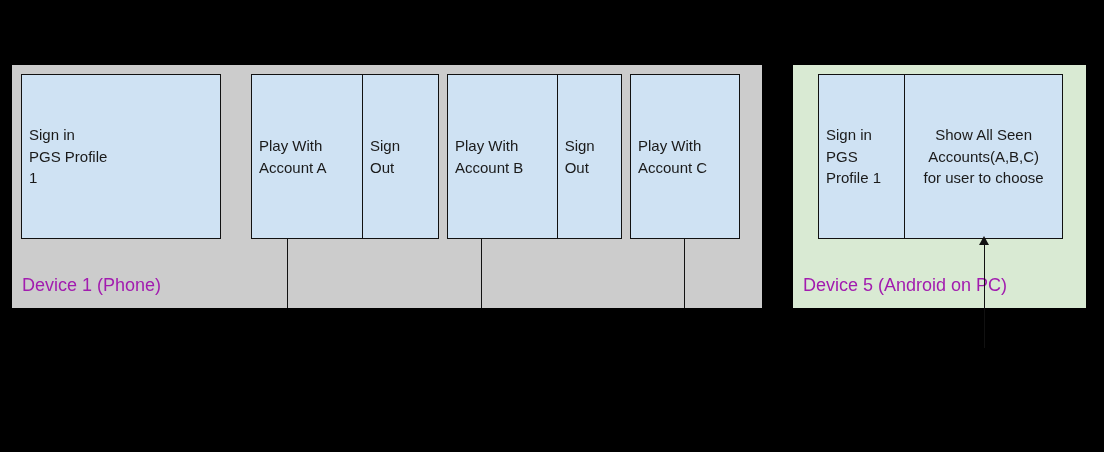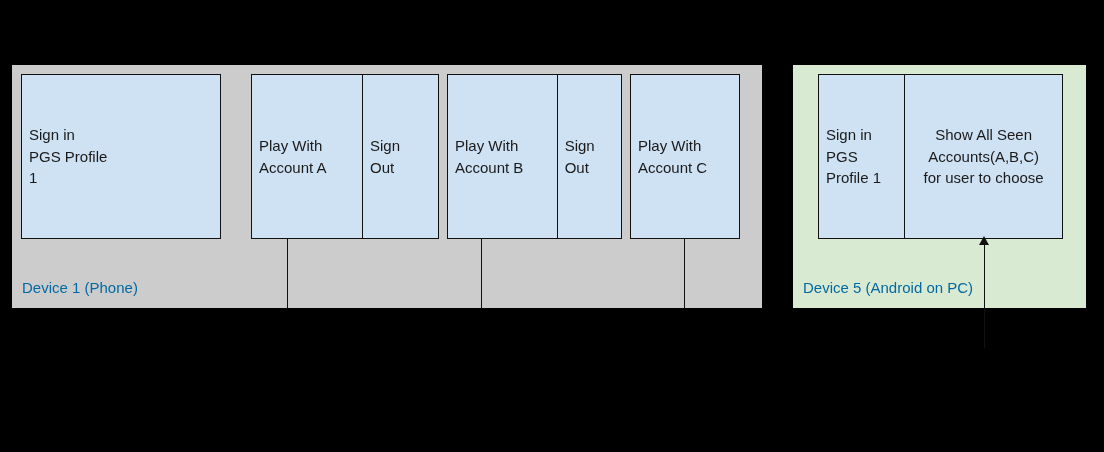--- a/index.html
+++ b/index.html
@@ -30,22 +30,22 @@
     left: 793px;
     top: 65px;
     width: 293px;
     height: 243px;
     background: #d9ead3;
   }
   .device-label {
     position: absolute;
     left: 10px;
     bottom: 11px;
-    font-size: 15px;
-    color: #0369a1;
+    font-size: 18px;
+    color: #a21caf;
     line-height: 1.2;
     white-space: nowrap;
   }
   .group {
     position: absolute;
     box-sizing: border-box;
     display: flex;
     border: 1.6px solid #111111;
     background: #cfe2f3;
     top: 9px;

